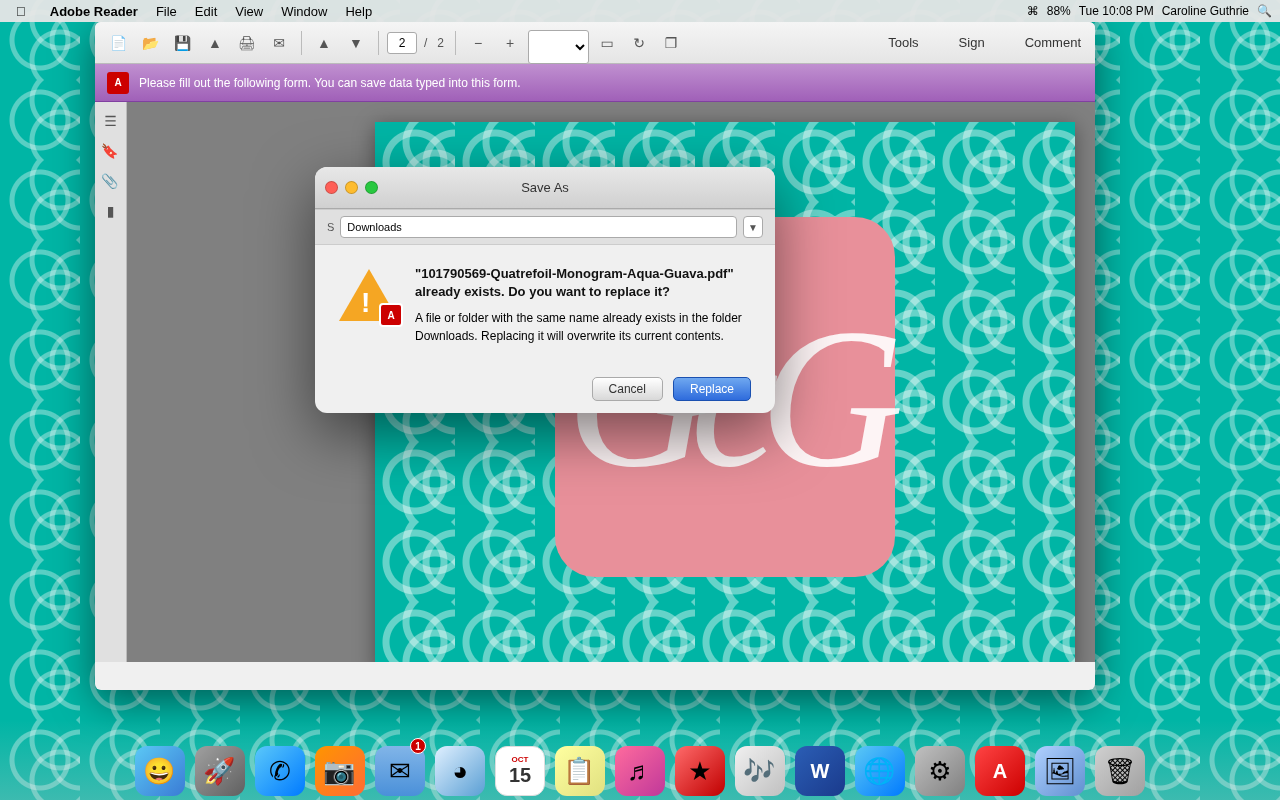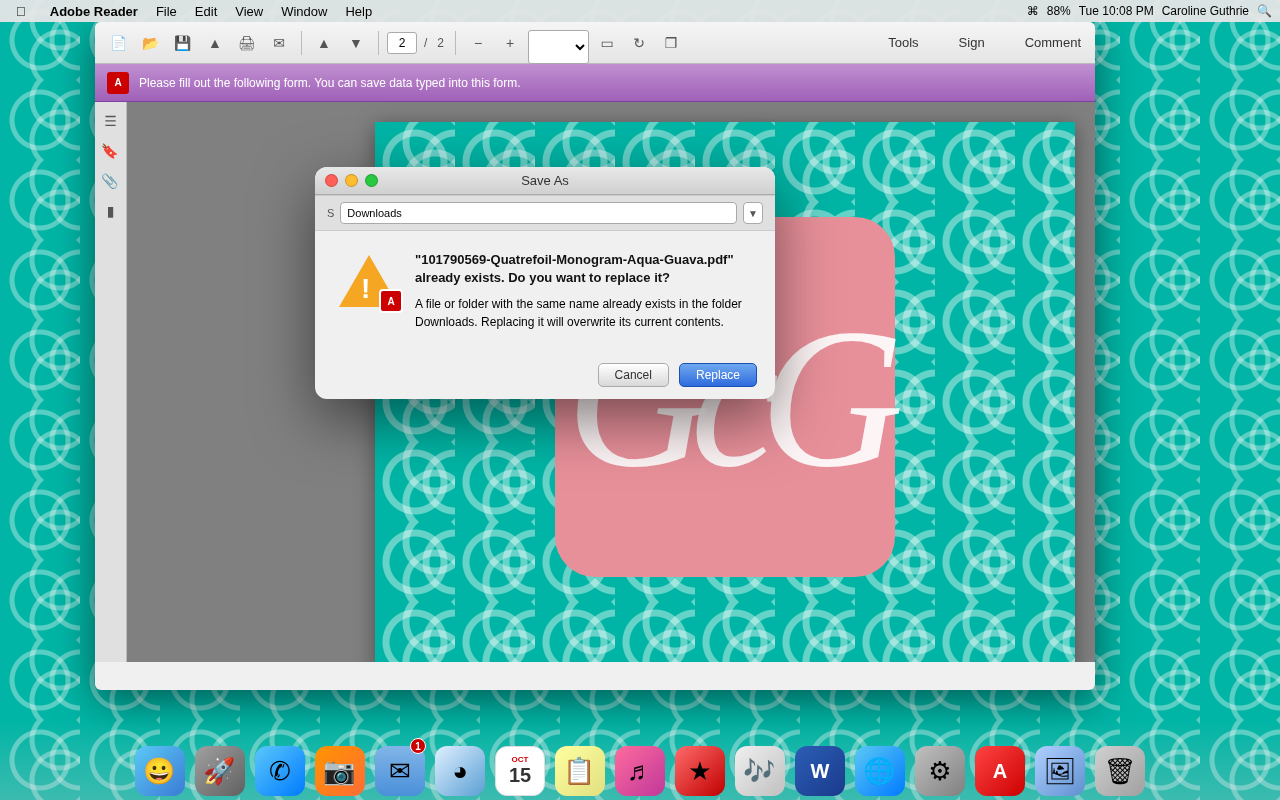--- a/index.html
+++ b/index.html
@@ -361,21 +361,21 @@
       position: absolute;
       top: 145px;
       left: 220px;
       width: 460px;
       background: #f0f0f0;
       border-radius: 12px;
       box-shadow: 0 20px 60px rgba(0,0,0,0.5);
       overflow: hidden;
     }
     .dialog-titlebar {
-      height: 28px;
+      height: 42px;
       background: linear-gradient(180deg, #e8e8e8 0%, #d0d0d0 100%);
       display: flex;
       align-items: center;
       padding: 0 10px;
       border-bottom: 1px solid #aaa;
       position: relative;
       text-align: center;
     }
     .dialog-title-text {
       position: absolute;
@@ -481,21 +481,21 @@
       cursor: pointer;
       display: flex;
       align-items: center;
       justify-content: center;
       font-size: 10px;
     }
     .dialog-buttons {
       display: flex;
       justify-content: flex-end;
       gap: 10px;
-      padding: 12px 18px;
+      padding: 12px 24px;
     }
     .dialog-btn {
       height: 24px;
       padding: 0 16px;
       border-radius: 5px;
       font-size: 12px;
       cursor: pointer;
       display: flex;
       align-items: center;
       justify-content: center;

